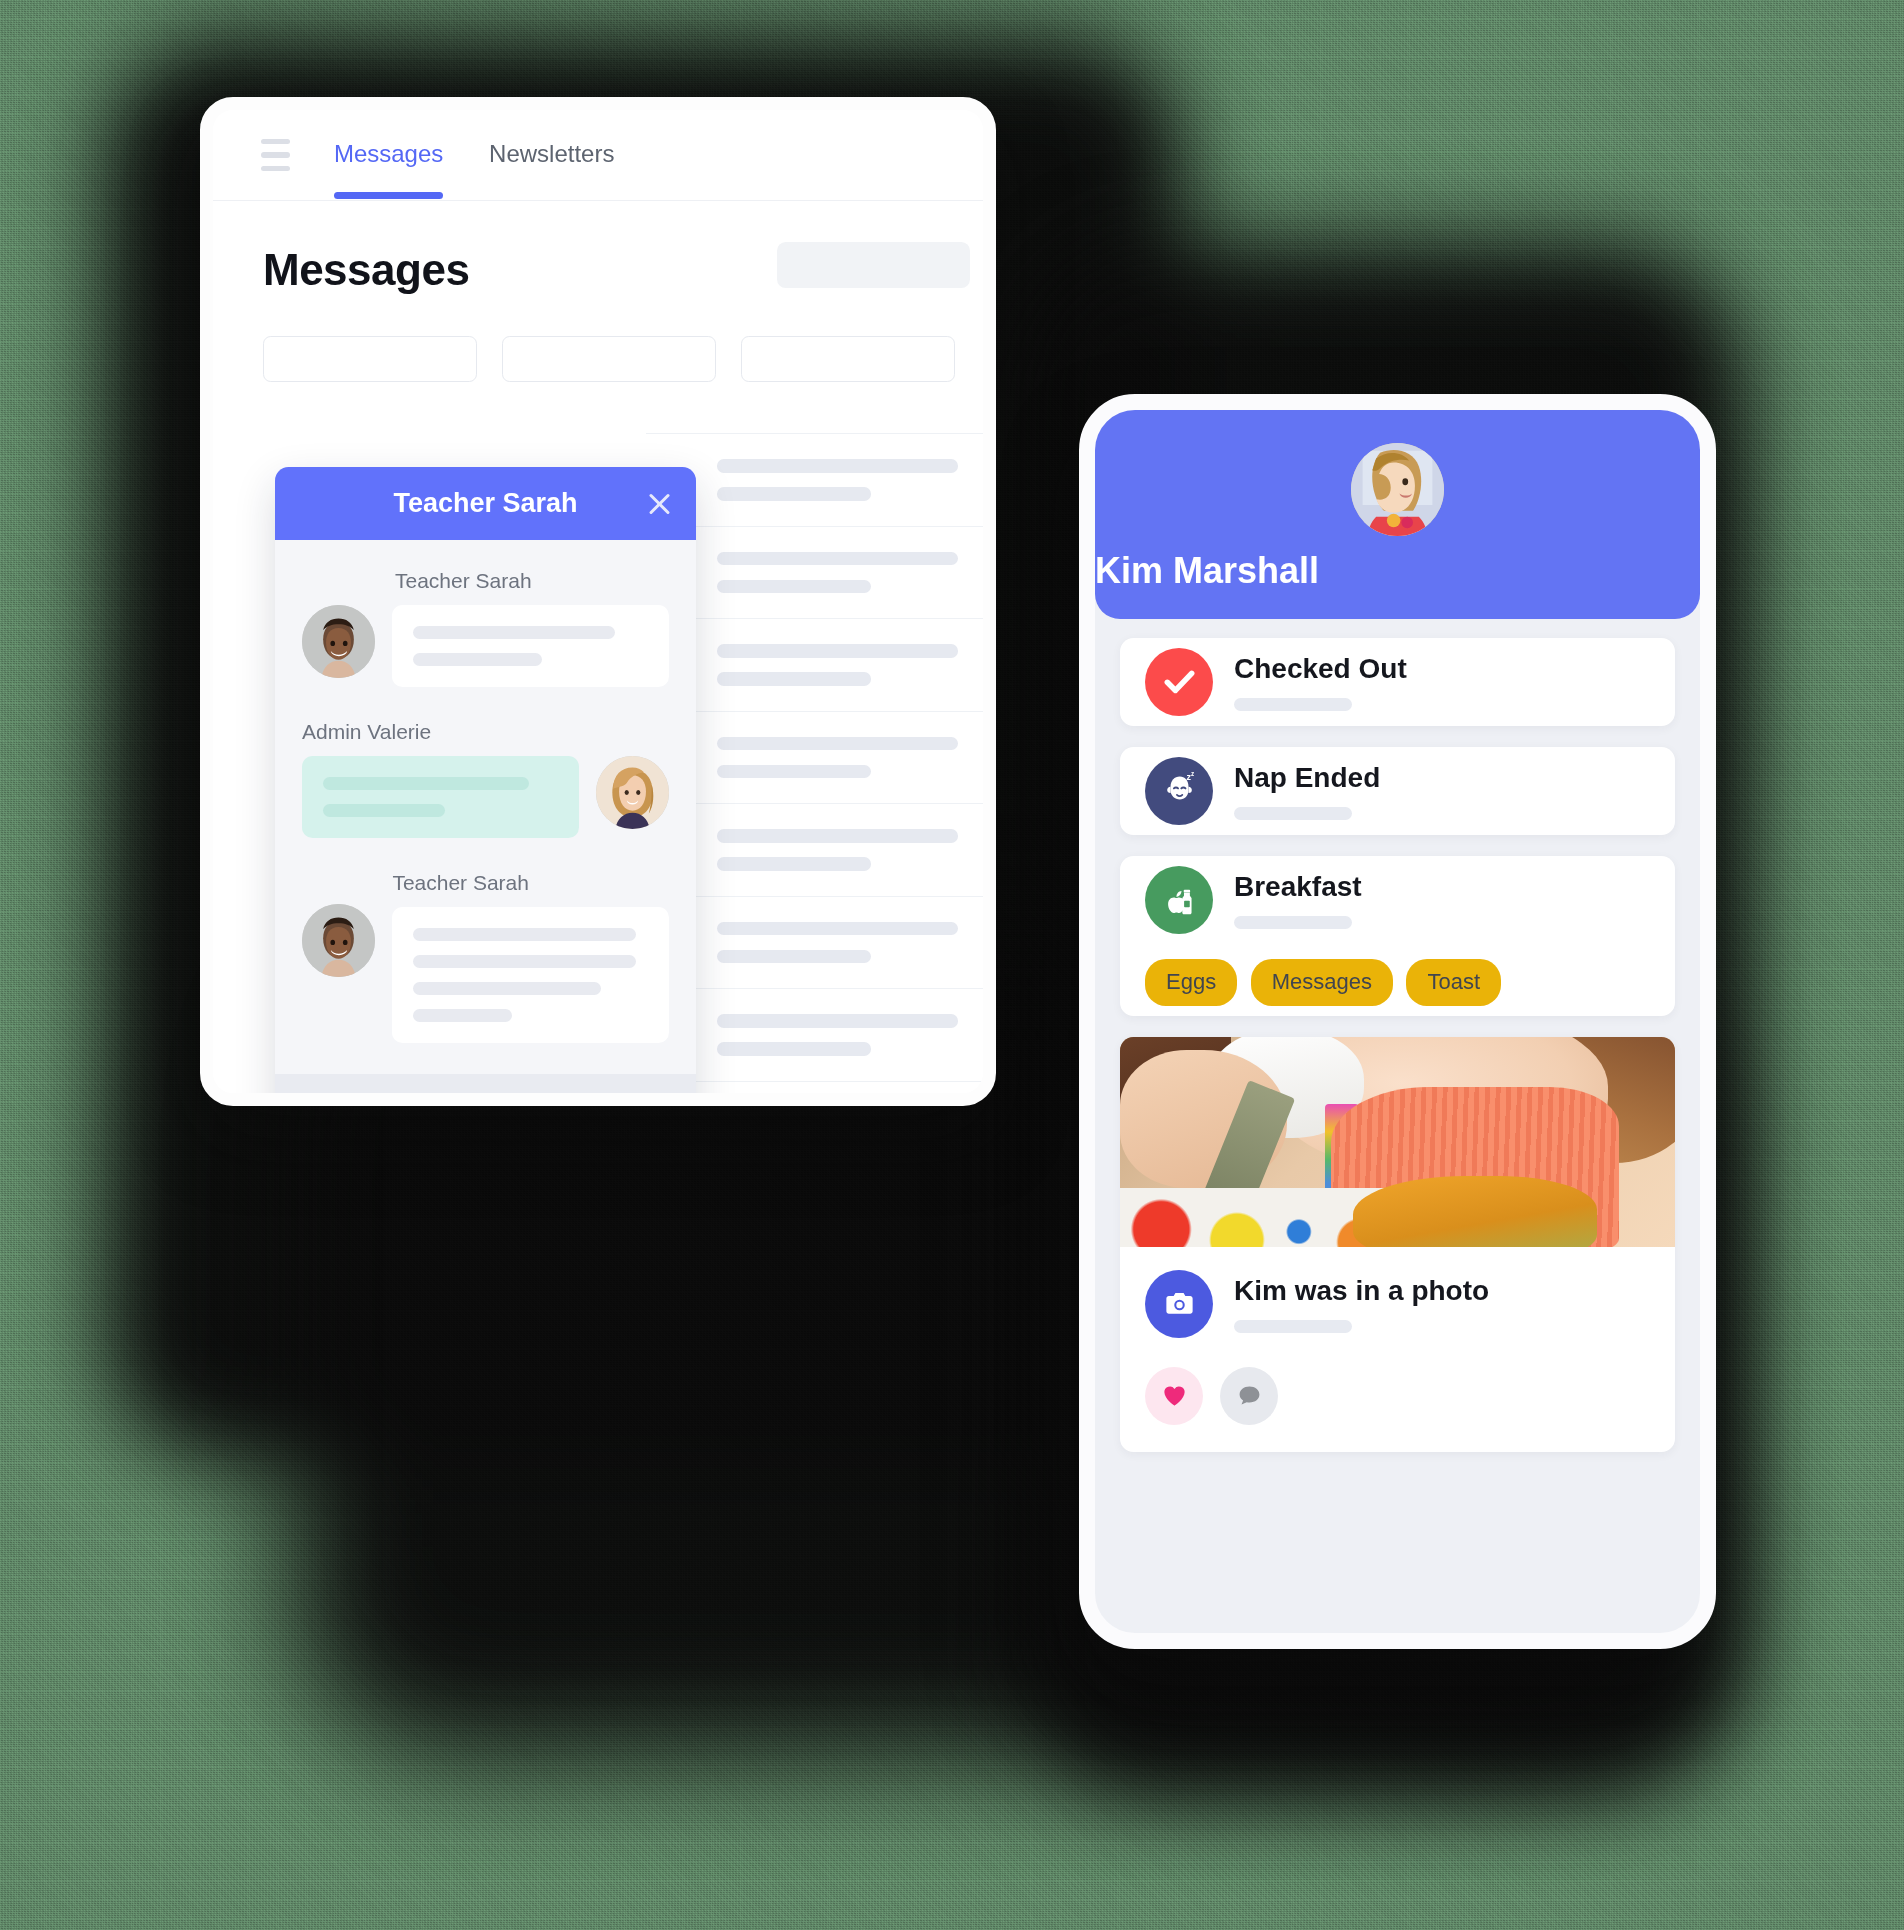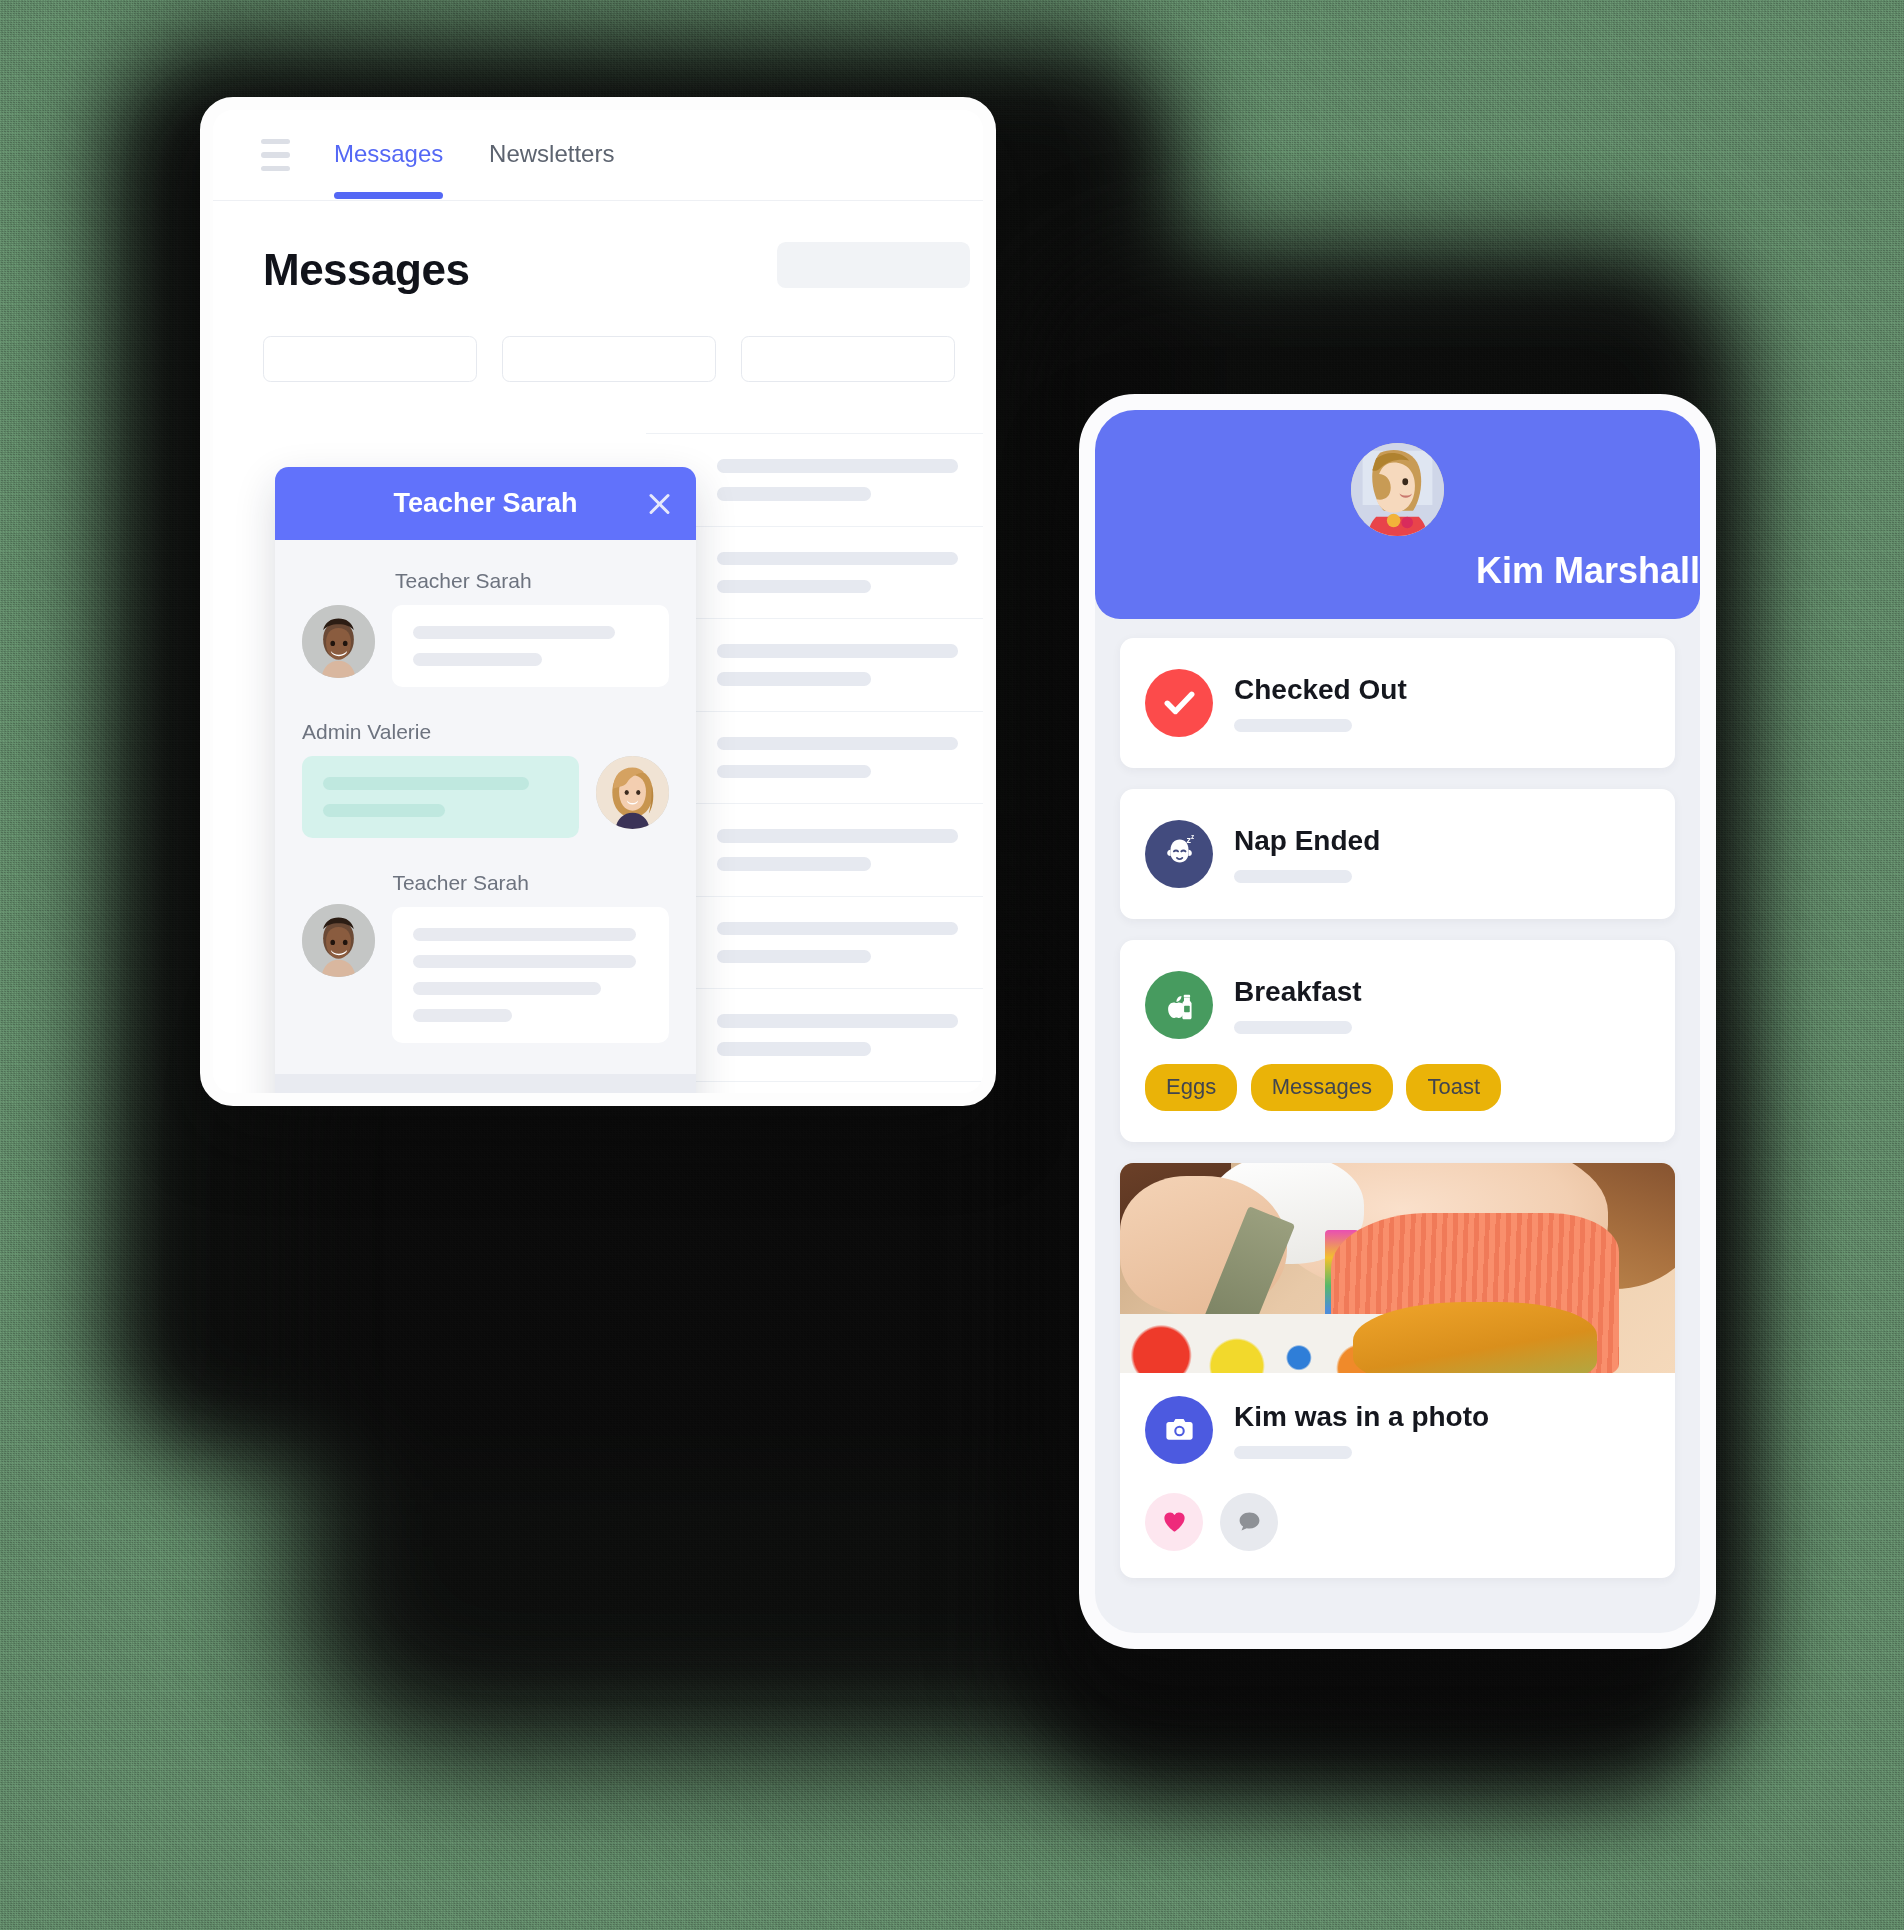--- a/index.html
+++ b/index.html
@@ -249,37 +249,37 @@
     border-radius: 56px;
     border: 16.4px solid #fbfbfd;
     box-shadow: 0 37px 77px rgba(10,10,10,.42);
     overflow: hidden;
     z-index: 7;
   }
   .phone-header {
     background: #6374f3;
     border-radius: 0 0 25px 25px;
     padding: 33px 0 27px;
-    text-align: right;
+    text-align: left;
   }
   #phone-avatar {
     width: 93px; height: 93px;
     border-radius: 50%;
     margin: 0 auto 13.5px;
     overflow: hidden;
     background: #d9c7a9;
   }
   #phone-title { color: #fff; font-size: 36px; font-weight: bold; }
 
   .phone-body { padding: 19.3px 25px 0; }
 
   .activity-card {
     background: #fff;
     border-radius: 13.5px;
-    padding: 31px 25px;
+    padding: 10px 25px;
     margin-bottom: 21px;
     box-shadow: 0 2.9px 9.7px rgba(30,35,60,.05);
   }
   .activity-head { display: flex; align-items: center; gap: 21px; }
   .act-icon {
     width: 68px; height: 68px;
     border-radius: 50%;
     flex: 0 0 68px;
     display: flex; align-items: center; justify-content: center;
   }

